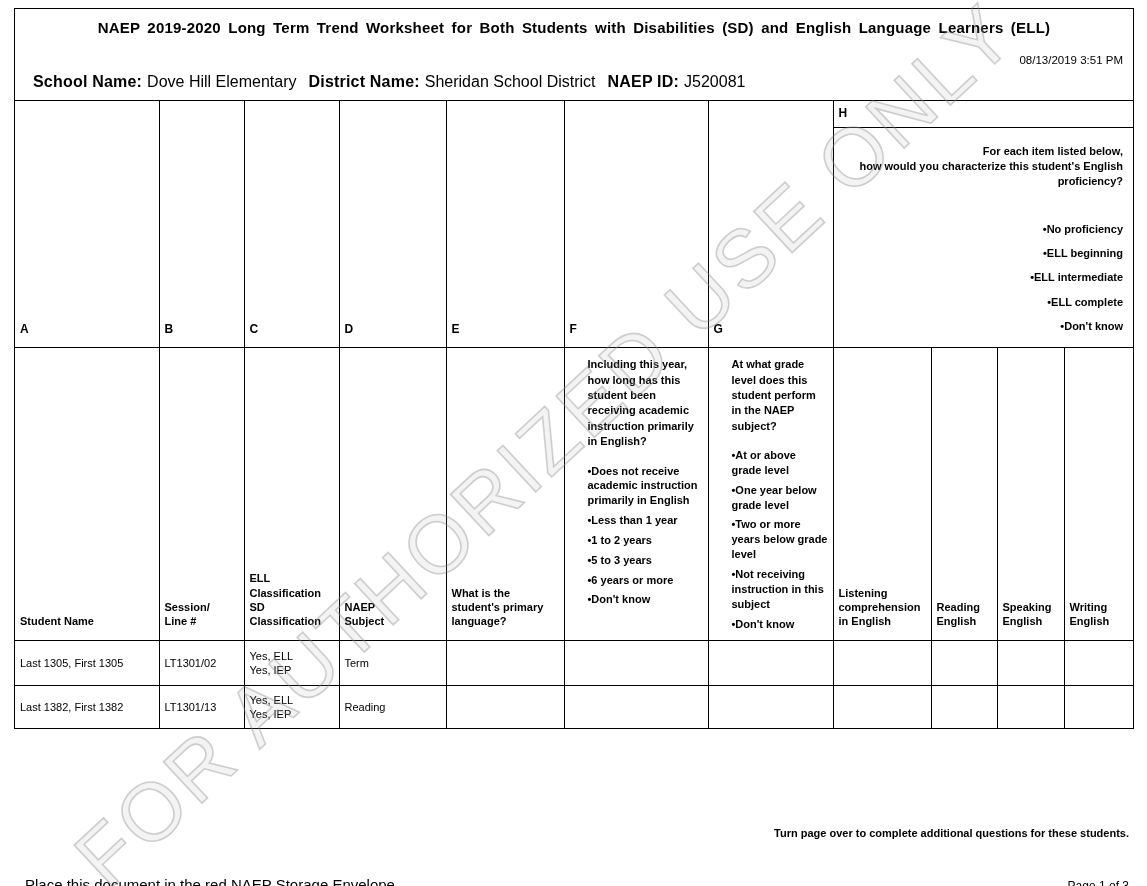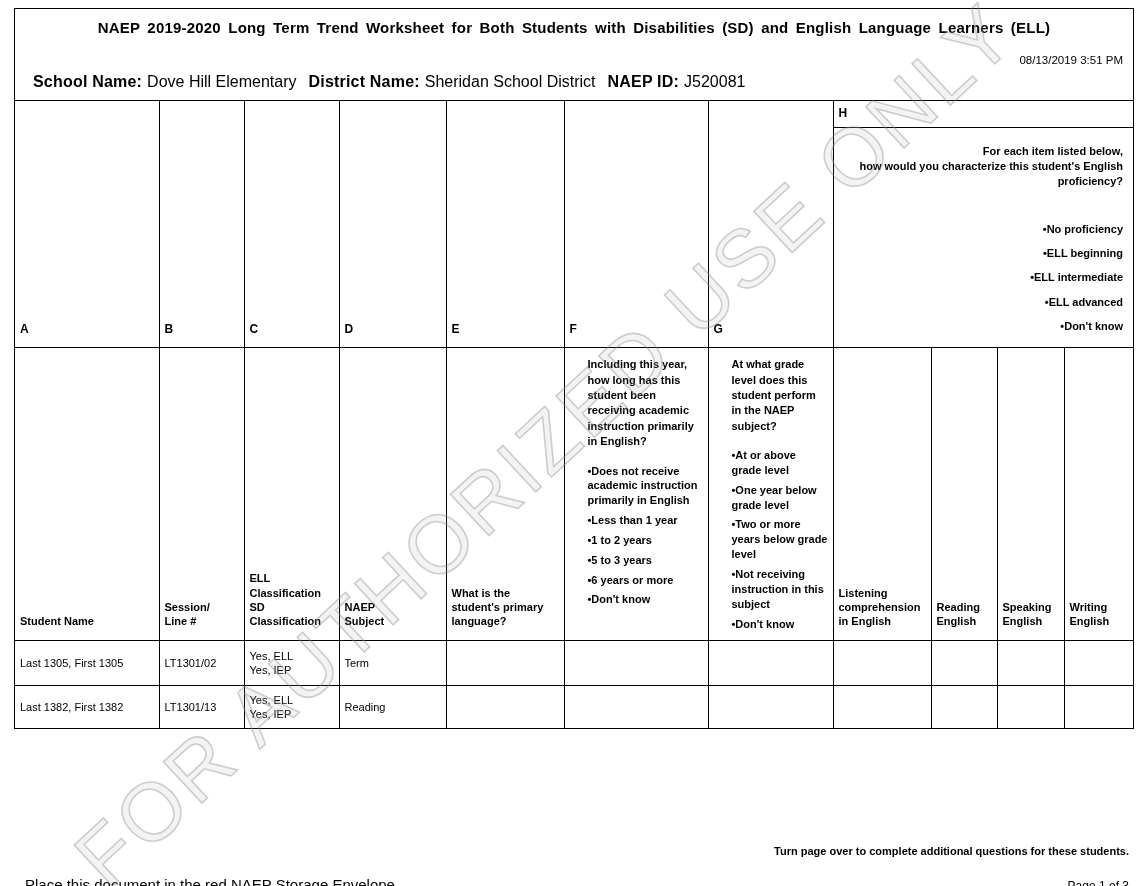--- a/index.html
+++ b/index.html
@@ -54,21 +54,21 @@
 
   .watermark {
     position: absolute; left: 545px; top: 445px;
     transform: translate(-50%, -50%) rotate(-43deg);
     font-size: 82px; letter-spacing: 4px; white-space: nowrap;
     color: rgba(140,140,140,0.10);
     -webkit-text-stroke: 1.6px rgba(140,140,140,0.40);
     z-index: 6; pointer-events: none;
   }
 
-  .f-turn { position: absolute; right: 18px; top: 827px; font-size: 11px; font-weight: bold; margin-top: 18px; }
+  .f-turn { position: absolute; right: 18px; top: 827px; font-size: 11px; font-weight: bold; }
   .f-bottom { position: absolute; left: 16px; right: 18px; top: 876px; display: flex; justify-content: space-between; align-items: baseline; margin-left: 9px; }
   .f-env { font-size: 15px; }
   .f-page { font-size: 12px; }
 </style>
 </head>
 <body>
 
 <div class="sheet">
   <div class="hdr">
     <div class="title">NAEP 2019-2020 Long Term Trend Worksheet for Both Students with Disabilities (SD) and English Language Learners (ELL)</div>
@@ -106,21 +106,21 @@
     </tr>
 
     <tr class="r-tall">
       <td colspan="4" class="top hq">
         <div class="intro">For each item listed below,
 how would you characterize this student's English proficiency?</div>
         <ul class="opts">
           <li>No proficiency</li>
           <li>ELL beginning</li>
           <li>ELL intermediate</li>
-          <li>ELL advanced</li>
+          <li>ELL complete</li>
           <li>Don't know</li>
         </ul>
       </td>
     </tr>
 
     <tr class="r-head">
       <td class="colhead">Student Name</td>
       <td class="colhead pre">Session/
 Line #</td>
       <td class="colhead pre">ELL Classification

